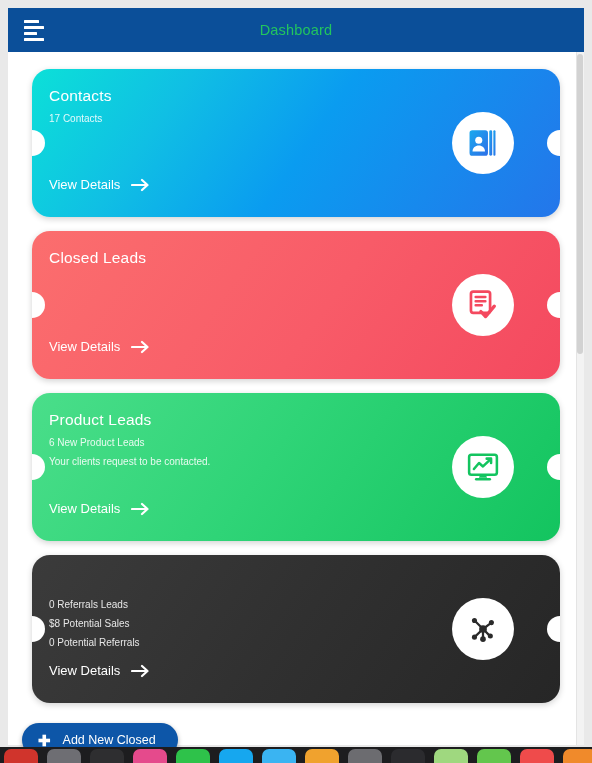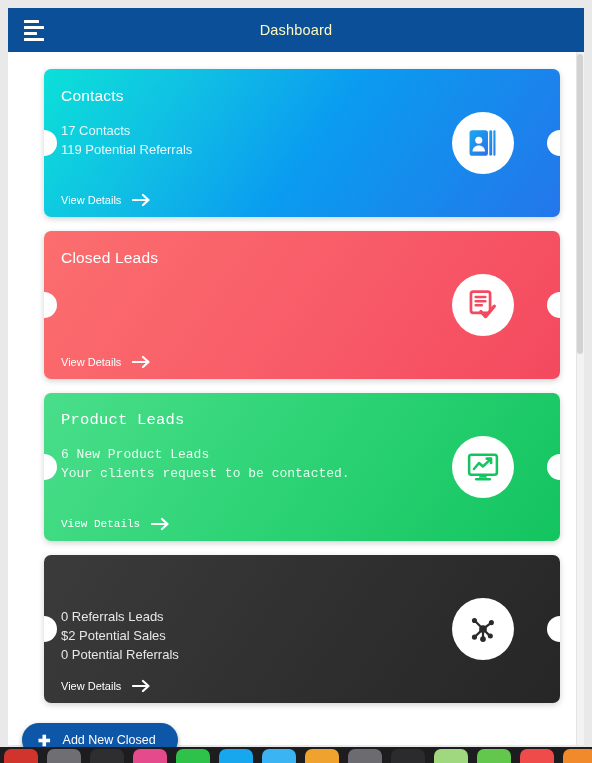--- a/index.html
+++ b/index.html
@@ -39,21 +39,21 @@
     display: block; height: 3px; background: #ffffff; border-radius: 0.5px;
   }
   .menu-btn span:nth-child(1) { width: 15px; }
   .menu-btn span:nth-child(2) { width: 20px; }
   .menu-btn span:nth-child(3) { width: 13px; }
   .menu-btn span:nth-child(4) { width: 20px; }
   .appbar-title {
     position: absolute;
     left: 0; right: 0;
     text-align: center;
-    color: #fef9c3;
+    color: #22c55e;
     font-size: 14.5px;
     letter-spacing: .2px;
     pointer-events: none;
   }
 
   
   .content {
     position: absolute;
     left: 8px; top: 52px;
     width: 576px;
@@ -72,34 +72,34 @@
     position: absolute;
     right: 1px; top: 2px;
     width: 6px; height: 300px;
     background: #d2d2d2;
     border-radius: 3px;
   }
 
   
   .card {
     position: relative;
-    margin: 14px 24px 0 36px;
+    margin: 14px 24px 0 24px;
     height: 148px;
-    border-radius: 7px;
+    border-radius: 18px;
     overflow: hidden;
     color: #ffffff;
     box-shadow: 0 2px 6px rgba(0,0,0,.18);
     cursor: pointer;
   }
   .card.first { margin-top: 17px; }
 
   
   .card-contacts  { background: linear-gradient(125deg, #0ce0d8 0%, #10bfe4 26%, #0a9cf0 52%, #2476ea 100%); }
   .card-closed    { background: linear-gradient(125deg, #fb6e6e 0%, #f85b68 55%, #f4495f 100%); }
-  .card-product   { background: linear-gradient(125deg, #4ade8a 0%, #2fd477 45%, #13c45f 100%); font-family: Liberation Mono, monospace; }
+  .card-product   { background: linear-gradient(125deg, #4ade8a 0%, #2fd477 45%, #13c45f 100%); }
   .card-referrals { background: linear-gradient(125deg, #3b3b3b 0%, #303030 50%, #262626 100%); }
 
   
   .notch {
     position: absolute;
     width: 26px; height: 26px;
     border-radius: 50%;
     background: #ffffff;
     top: 50%;
     transform: translateY(-50%);
@@ -110,33 +110,33 @@
   .card-title {
     position: absolute;
     left: 17px; top: 18px;
     font-size: 15.5px;
     font-weight: 400;
     color: #ffffff;
     letter-spacing: .2px;
   }
   .card-stats {
     position: absolute;
-    left: 17px; top: 52px;
-    font-size: 13px;
+    left: 17px; top: 40px;
+    font-size: 10px;
     line-height: 19px;
     color: rgba(255,255,255,.88);
   }
   .card-stats div { white-space: nowrap; }
 
   .view-details {
     position: absolute;
-    left: 17px; bottom: 10px;
+    left: 17px; bottom: 25px;
     display: flex; align-items: center;
     gap: 11px;
-    font-size: 11px;
+    font-size: 13px;
     color: #ffffff;
     cursor: pointer;
   }
   .arrow-icon { display: block; }
 
   
   .icon-badge {
     position: absolute;
     right: 46px;
     top: 50%;
@@ -199,21 +199,20 @@
   </div>
 
   <div class="content">
 
     <div class="card card-contacts first">
       <div class="notch left"></div>
       <div class="notch right"></div>
       <div class="card-title">Contacts</div>
       <div class="card-stats">
         <div>17 Contacts</div>
-        <div>119 Potential Referrals</div>
       </div>
       <div class="view-details">
         <span>View Details</span>
         <svg class="arrow-icon" width="19" height="14" viewBox="0 0 19 14">
           <path d="M1 7h15M11 2l5.5 5L11 12" stroke="#fff" stroke-width="2.2" fill="none" stroke-linecap="round" stroke-linejoin="round"></path>
         </svg>
       </div>
       <div class="icon-badge">
         <svg width="34" height="34" viewBox="0 0 24 24">
           <defs>
@@ -273,21 +272,21 @@
           <path d="M7.2 20.6h9.6" stroke="#13c45f" stroke-width="1.8" stroke-linecap="round"></path>
         </svg>
       </div>
     </div>
 
     <div class="card card-referrals">
       <div class="notch left"></div>
       <div class="notch right"></div>
       <div class="card-stats">
         <div>0 Referrals Leads</div>
-        <div>$2 Potential Sales</div>
+        <div>$8 Potential Sales</div>
         <div>0 Potential Referrals</div>
       </div>
       <div class="view-details">
         <span>View Details</span>
         <svg class="arrow-icon" width="19" height="14" viewBox="0 0 19 14">
           <path d="M1 7h15M11 2l5.5 5L11 12" stroke="#fff" stroke-width="2.2" fill="none" stroke-linecap="round" stroke-linejoin="round"></path>
         </svg>
       </div>
       <div class="icon-badge">
         <svg width="32" height="32" viewBox="0 0 24 24">

